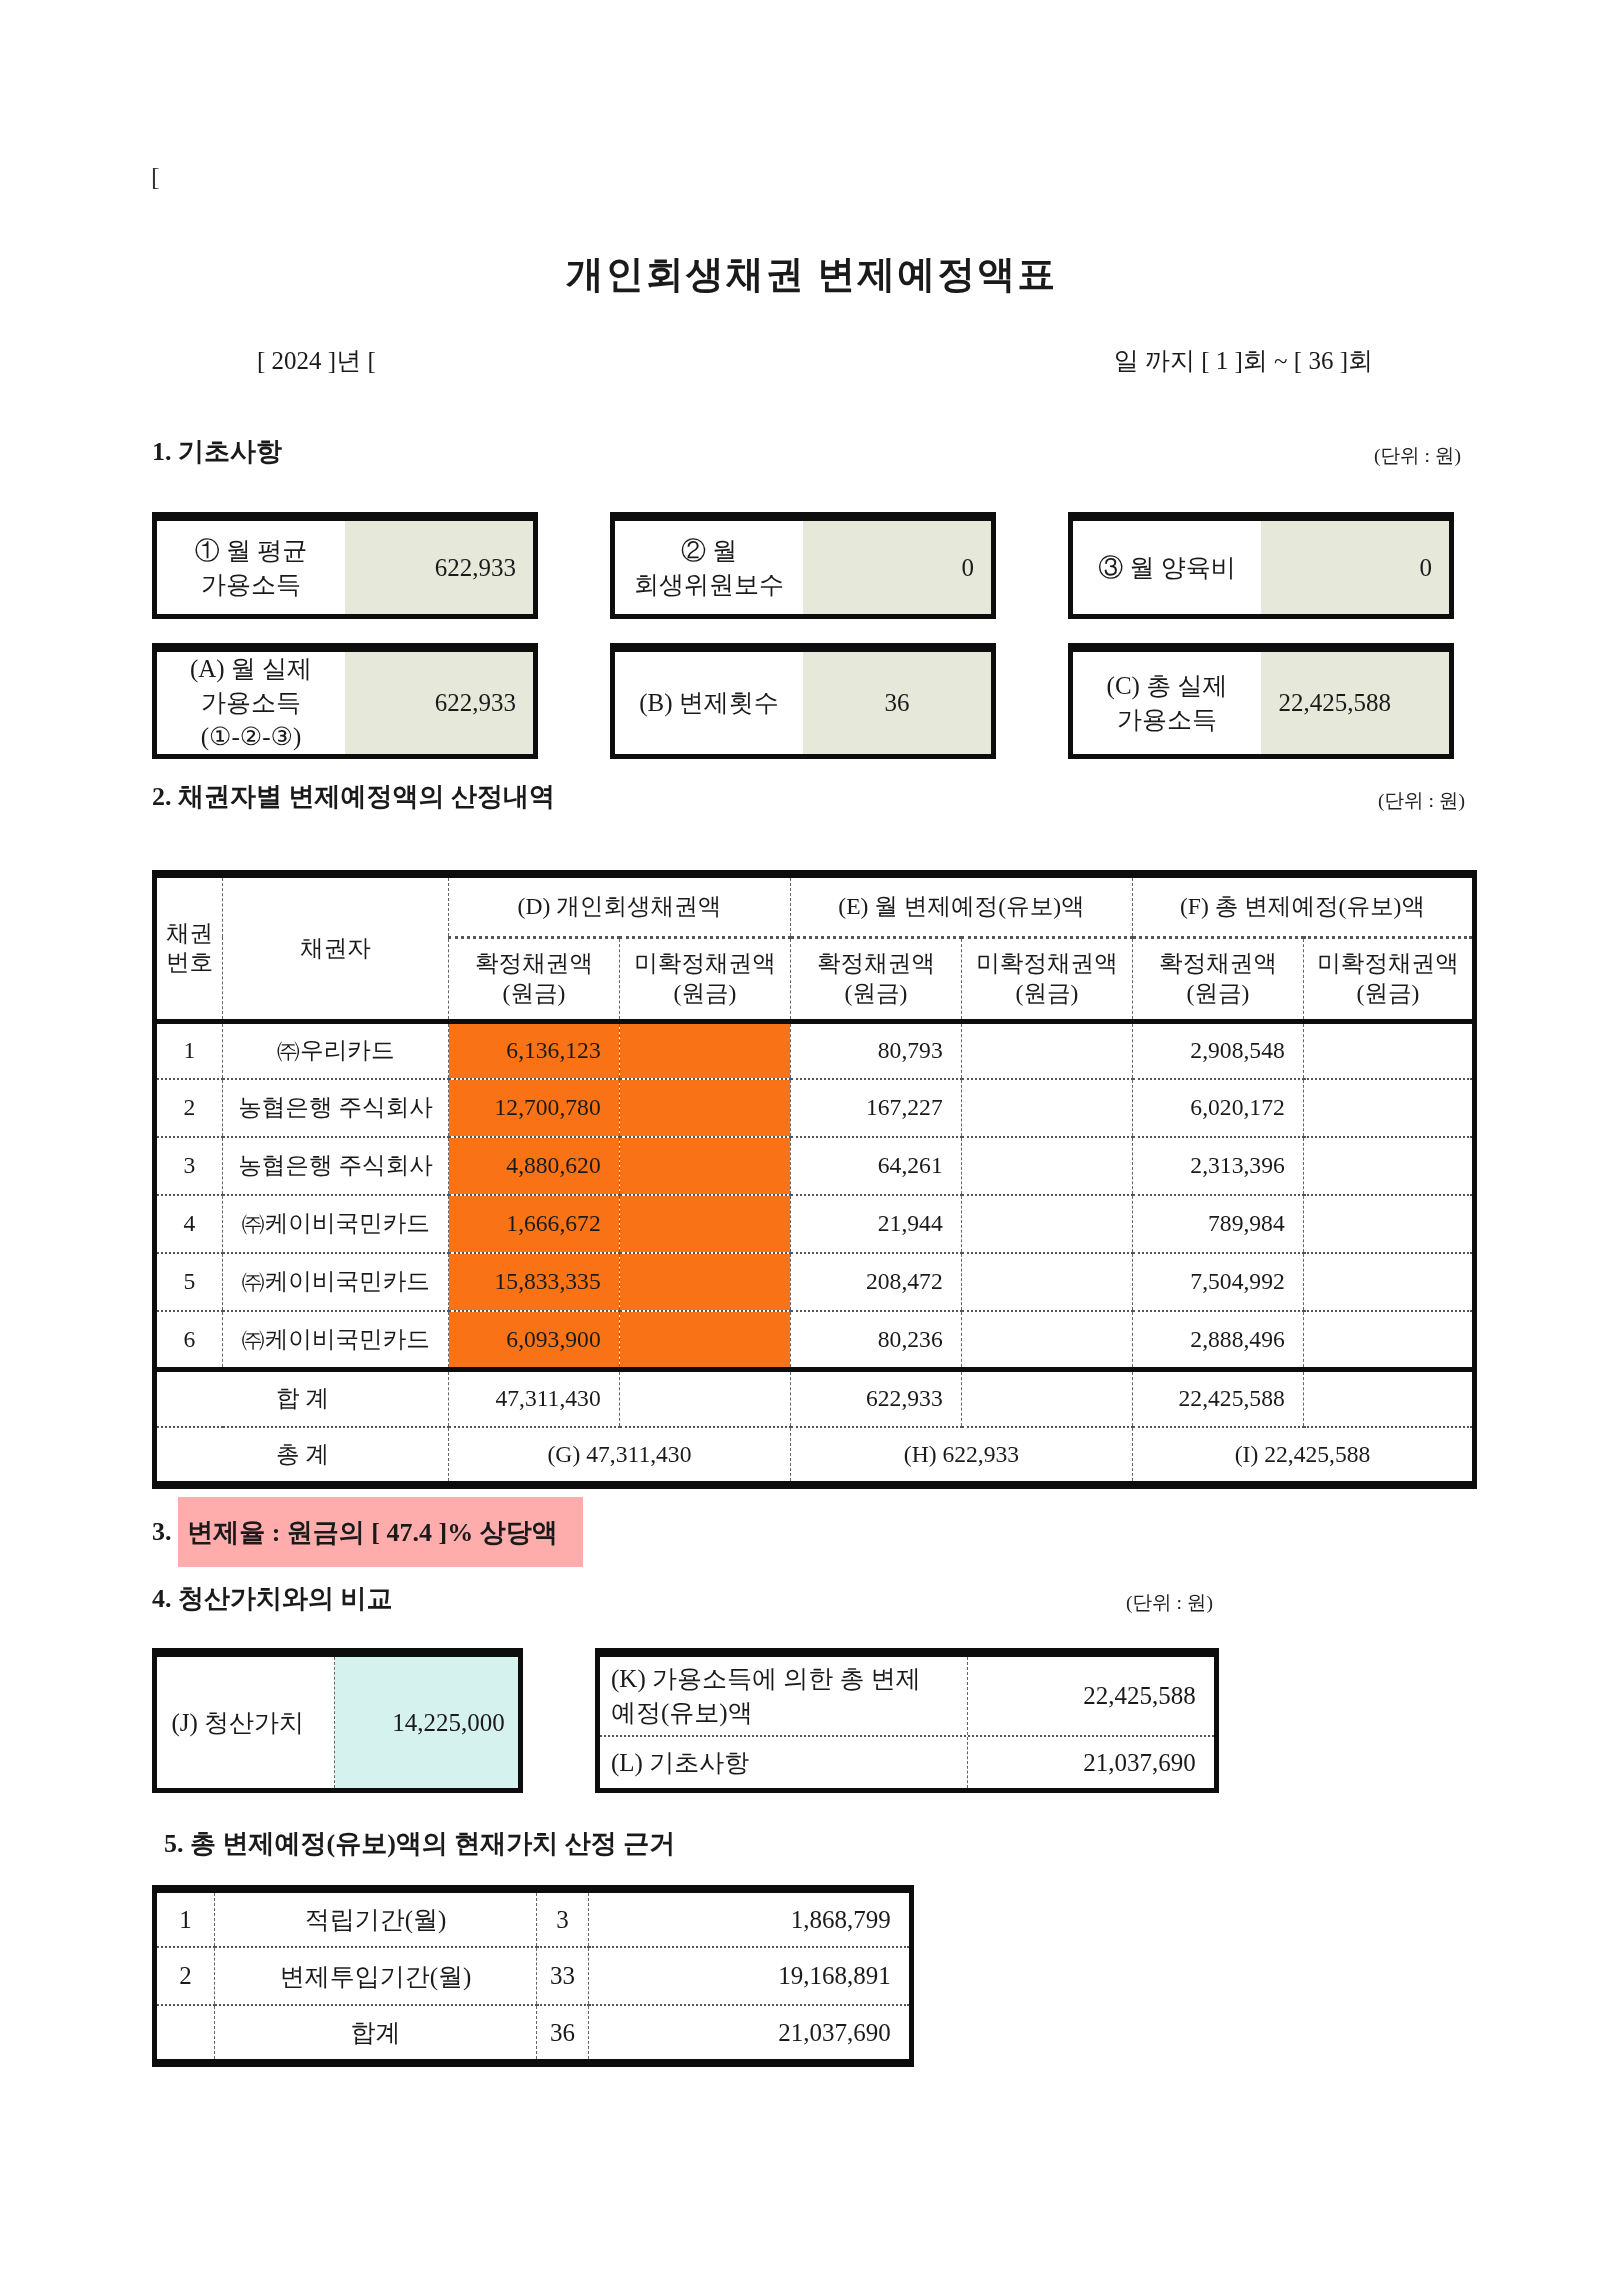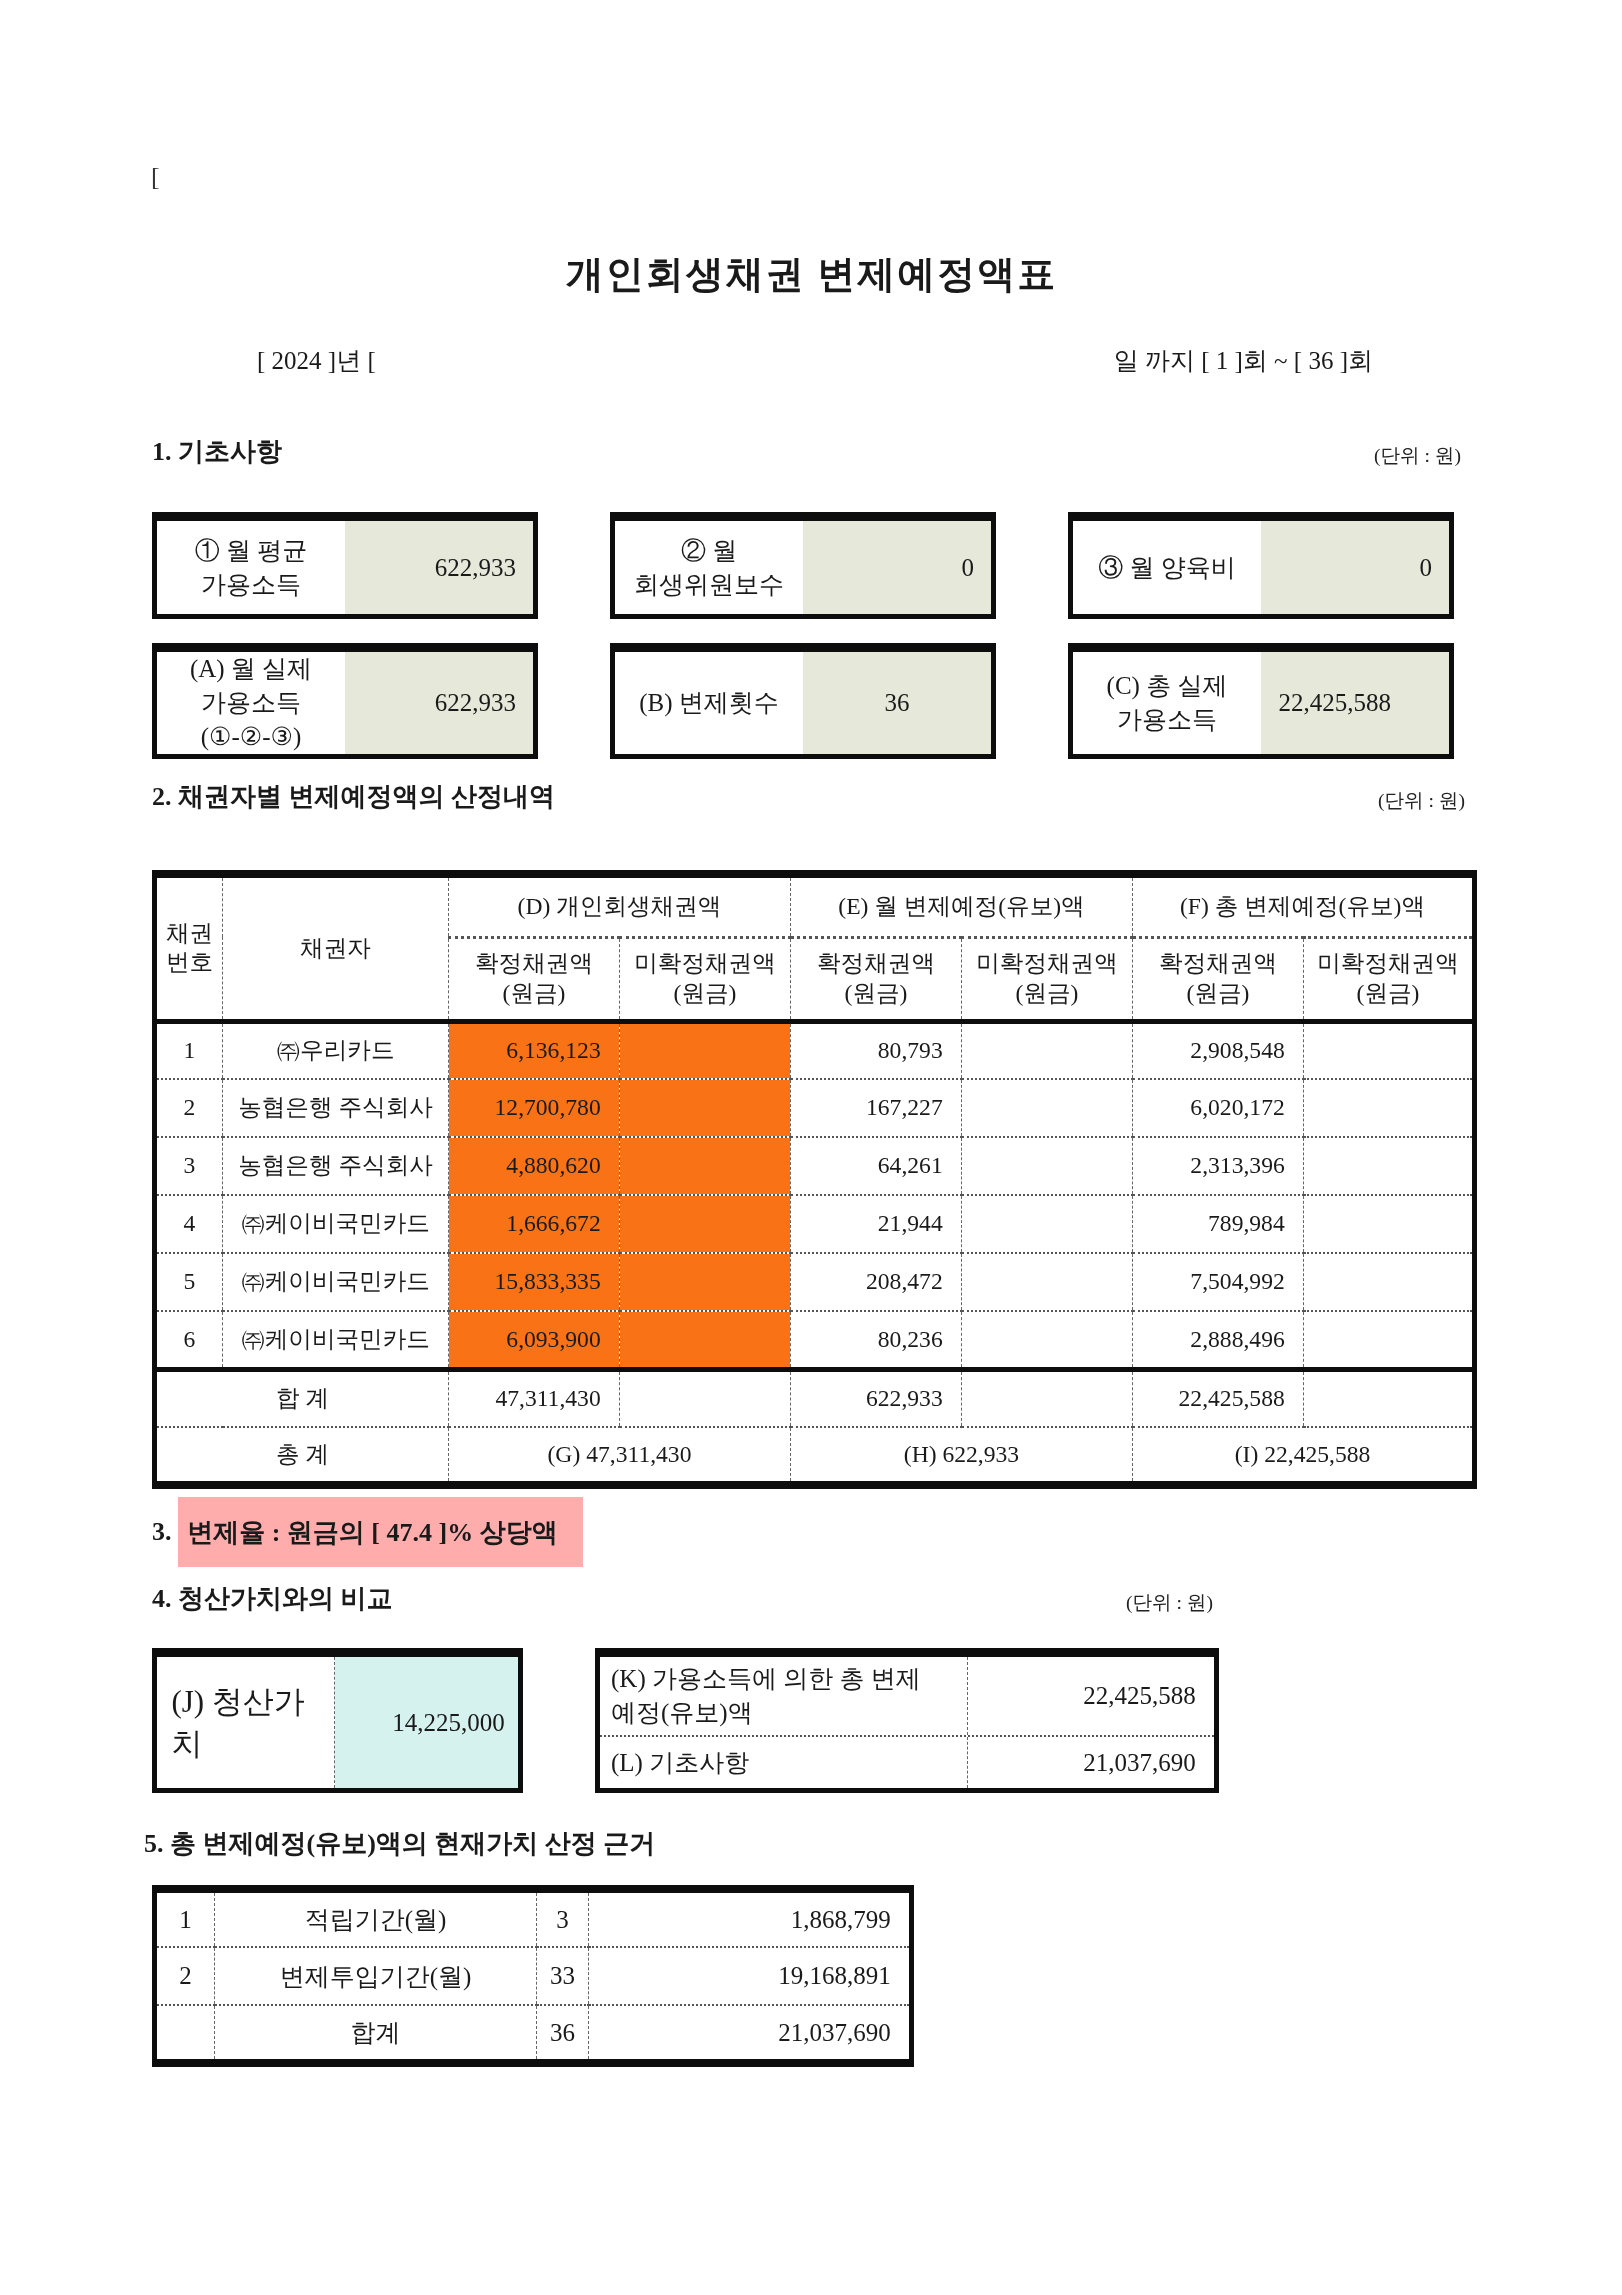--- a/index.html
+++ b/index.html
@@ -18,21 +18,21 @@
               justify-content:space-between; font-size:25px; }
 
   
   .sec-head { display:flex; justify-content:space-between; align-items:flex-end; }
   .sec-title { font-size:26px; font-weight:bold; }
   .unit { font-size:19.6px; color:#222; }
 
   .sec1-head { left:152px; top:434px; width:1309px; }
   .sec2-head { left:152px; top:779px; width:1313px; }
   .sec4-head { left:152px; top:1581px; width:1061px;gap:12px; }
-  .sec5-head { left:144px; top:1826px; width:1112px;font-family:Liberation Serif, serif; }
+  .sec5-head { left:164px; top:1826px; width:1112px;font-family:Liberation Serif, serif; }
 
   
   .boxrow { left:152px; display:flex; gap:72px; }
   .boxrow1 { top:512px; }
   .boxrow2 { top:643px; }
   .kbox { width:386px; border:5.2px solid #0d0d0d; border-top-width:9.2px; display:flex; }
   .boxrow1 .kbox { height:107px; }
   .boxrow2 .kbox { height:116px; }
   .kbox .lab { width:50%; background:#fff; display:flex; align-items:center; justify-content:center;
                text-align:center; font-size:25px; line-height:1.35; }
@@ -63,21 +63,21 @@
 
   
   .sec3 { left:152px; top:1497px; font-size:26px; font-weight:bold; display:flex; align-items:center; }
   .hl { background:#ffacac; padding:17.7px 25px 17.7px 9.2px; margin-left:6.5px; }
 
   
   .sec4-row { left:152px; top:1648px; width:1067px; height:145px; }
   .jbox { position:absolute; left:0; top:0; width:371px; height:145px;
           border:5.2px solid #0d0d0d; border-top-width:9.2px; display:flex; }
   .jbox .jlab { width:178px; display:flex; align-items:center; padding-left:14.4px;
-                font-size:31px; border-right:1.3px dashed #666; }
+                font-size:25px; border-right:1.3px dashed #666; }
   .jbox .jval { flex:1; background:#d6f2ef; display:flex; align-items:center; justify-content:center;
                 font-size:25px;padding-left:44px; }
   .klbox { position:absolute; left:443px; top:0; width:624px; height:145px;
            border:5.2px solid #0d0d0d; border-top-width:9.2px; display:flex; flex-direction:column; }
   .klrow { display:flex; }
   .klrow.k { flex:1.55; border-bottom:2.6px dotted #555; }
   .klrow.l { flex:1; }
   .kllab { width:368px; display:flex; align-items:center; padding-left:11px;
            font-size:25px; line-height:1.35; border-right:1.3px dashed #666; }
   .klval { flex:1; display:flex; align-items:center; justify-content:flex-end;

